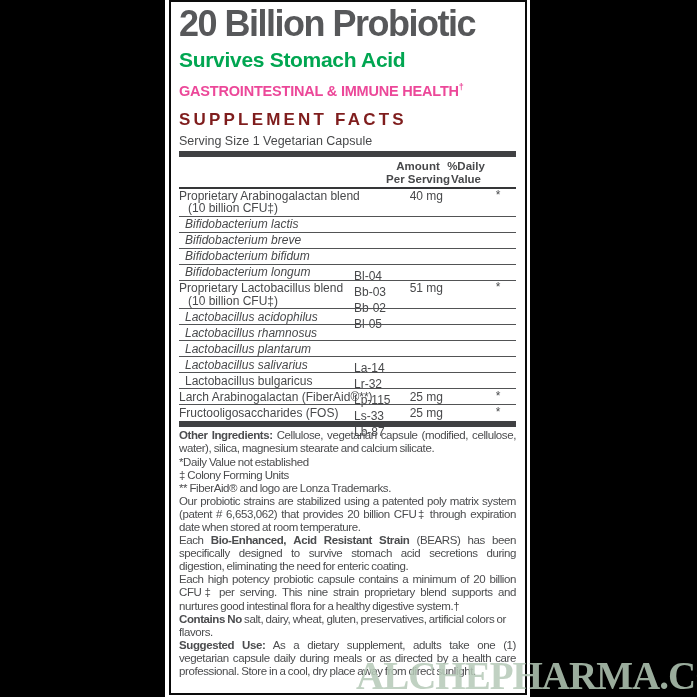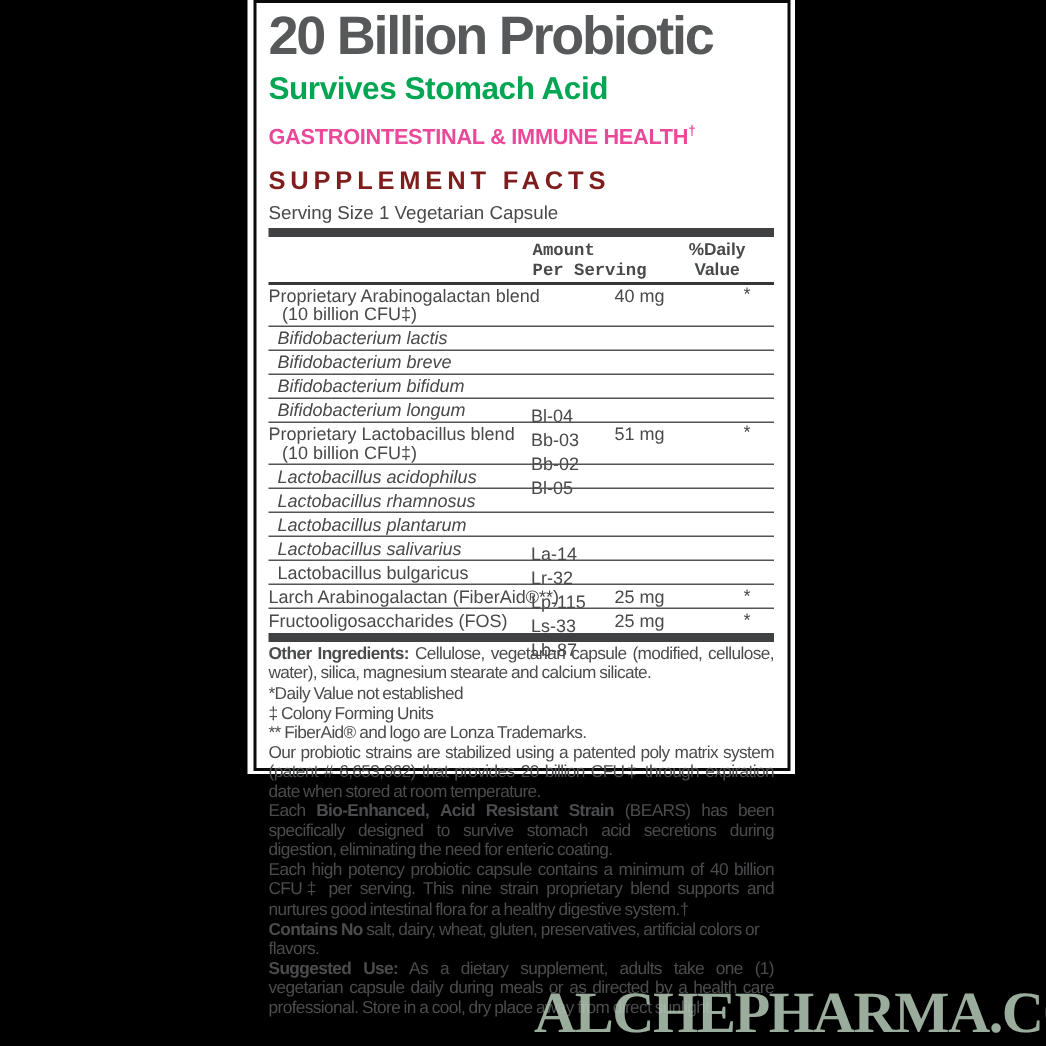--- a/index.html
+++ b/index.html
@@ -1,38 +1,38 @@
 <!DOCTYPE html>
 <html><head>
 <meta charset="utf-8">
 <style>
   html,body{margin:0;padding:0;}
   body{
     width:697px;height:697px;background:#000;position:relative;overflow:hidden;
     font-family:"Liberation Sans", sans-serif;
   }
-  .label-col{position:absolute;left:165px;top:0;width:365px;height:516px;background:#fff;}
+  .label-col{position:absolute;left:165px;top:0;width:365px;height:697px;background:#fff;}
   .label-frame{position:absolute;left:4px;right:3px;top:0;bottom:2px;border:2.5px solid #0a0a0a;}
   .content{position:absolute;left:0;top:0;right:0;bottom:0;padding:2px 9px 0 8px;color:#4b4c4e;}
 
   .title{font-size:36px;font-weight:bold;letter-spacing:-1.5px;color:#57585a;margin-top:2px;line-height:1.02;white-space:nowrap;}
   .subtitle{font-size:21px;font-weight:bold;color:#00a651;margin-top:5px;letter-spacing:-0.3px;}
   .tagline{font-size:14.5px;font-weight:bold;color:#ec4899;margin-top:10px;letter-spacing:-0.2px;}
   .tagline sup{font-size:9px;}
   .banner{font-size:15.5px;font-weight:bold;color:#29abe2;margin-top:8px;letter-spacing:0.2px;}
 
   .sf-heading{font-size:17px;font-weight:bold;color:#7f1d1d;letter-spacing:3.2px;margin-top:11px;}
   .serving{font-size:12.5px;margin-top:4px;color:#48494b;}
   .bar{height:6px;background:#404143;margin-top:3px;}
   .bar2{height:6px;background:#404143;margin-top:1px;}
 
   .colhead{position:relative;height:28px;margin-top:2px;border-bottom:2px solid #353638;
            font-weight:bold;font-size:11.5px;line-height:1.18;color:#48494b;}
-  .colhead .amount-col{position:absolute;right:85px;top:1px;font-family:Liberation Mono, monospace;}
-  .colhead .daily-col{position:absolute;right:3px;width:70px;top:1px;text-align:center;}
+  .colhead .amount-col{position:absolute;right:66px;top:1px;text-align:center;}
+  .colhead .daily-col{position:absolute;right:15px;width:70px;top:1px;text-align:center;}
 
   .sf-row{position:relative;font-size:12px;line-height:12.4px;padding:1.3px 0 1.3px 0;color:#48494b;
           border-top:1.5px solid #525355;}
   .sf-row:first-child{border-top:none;}
   .sf-name{display:inline-block;}
   .sf-name.it{font-style:italic;}
   .sf-name.ind{padding-left:6px;}
   .sf-sub{padding-left:9px;}
   .sf-code{position:absolute;left:175px;top:19px;margin-top:34px;}
   .sf-amount{position:absolute;right:73px;top:1.3px;}
@@ -93,21 +93,21 @@
 
       <div class="bar2"></div>
 
       <div class="footnotes">
           <p class="fn just"><span class="b">Other Ingredients:</span><span> Cellulose, vegetarian capsule (modified, cellulose, water), silica, magnesium stearate and calcium silicate.</span></p>
           <p class="fn"><span>*Daily Value not established</span></p>
           <p class="fn"><span>‡ Colony Forming Units</span></p>
           <p class="fn"><span>** FiberAid® and logo are Lonza Trademarks.</span></p>
           <p class="fn just"><span>Our probiotic strains are stabilized using a patented poly matrix system (patent # 6,653,062) that provides 20 billion CFU‡ through expiration date when stored at room temperature.</span></p>
           <p class="fn just"><span>Each </span><span class="b">Bio-Enhanced,</span><span> </span><span class="b">Acid Resistant Strain</span><span> (BEARS) has been specifically designed to survive stomach acid secretions during digestion, eliminating the need for enteric coating.</span></p>
-          <p class="fn just"><span>Each high potency probiotic capsule contains a minimum of 40 billion CFU‡ per serving. This nine strain proprietary blend supports and nurtures good intestinal flora for a healthy digestive system.†</span></p>
+          <p class="fn just"><span>Each high potency probiotic capsule contains a minimum of 20 billion CFU‡ per serving. This nine strain proprietary blend supports and nurtures good intestinal flora for a healthy digestive system.†</span></p>
           <p class="fn"><span class="b">Contains No</span><span> salt, dairy, wheat, gluten, preservatives, artificial colors or flavors.</span></p>
           <p class="fn just"><span class="b">Suggested Use:</span><span> As a dietary supplement, adults take one (1) vegetarian capsule daily during meals or as directed by a health care professional. Store in a cool, dry place away from direct sunlight.</span></p>
         </div>
 
     </div>
   </div>
 </div>
 
 <div class="watermark">ALCHEPHARMA.COM</div>
 

